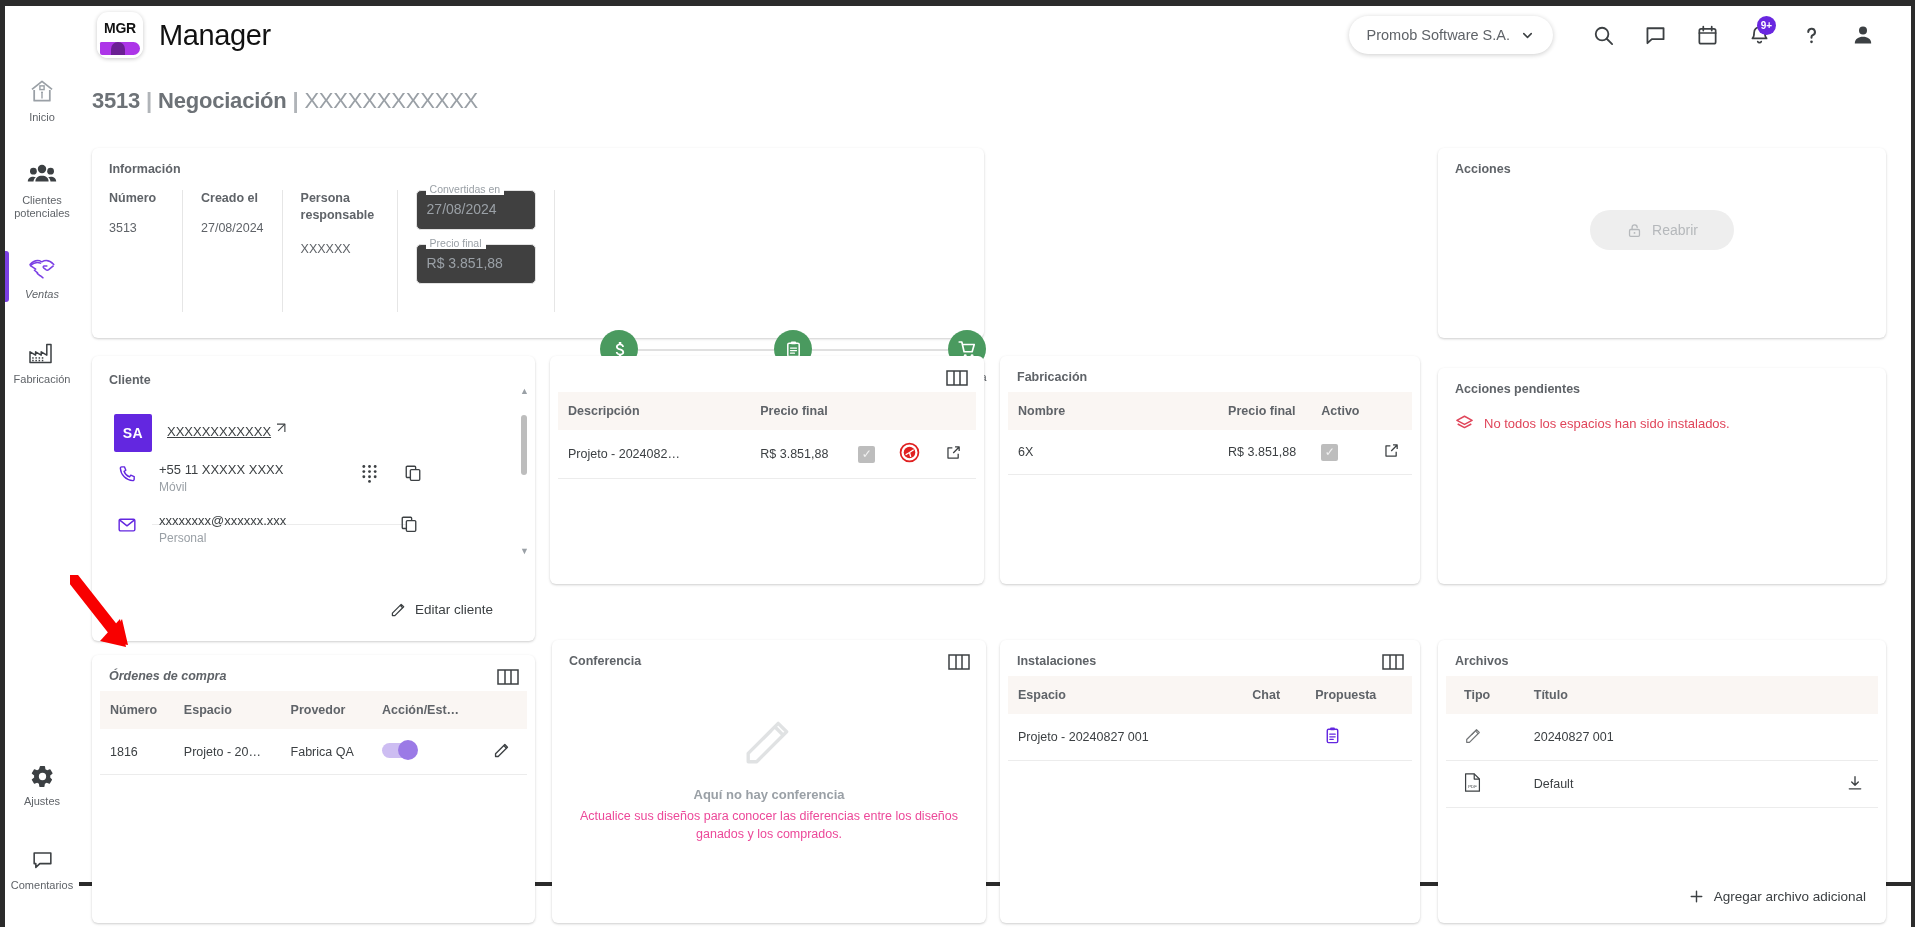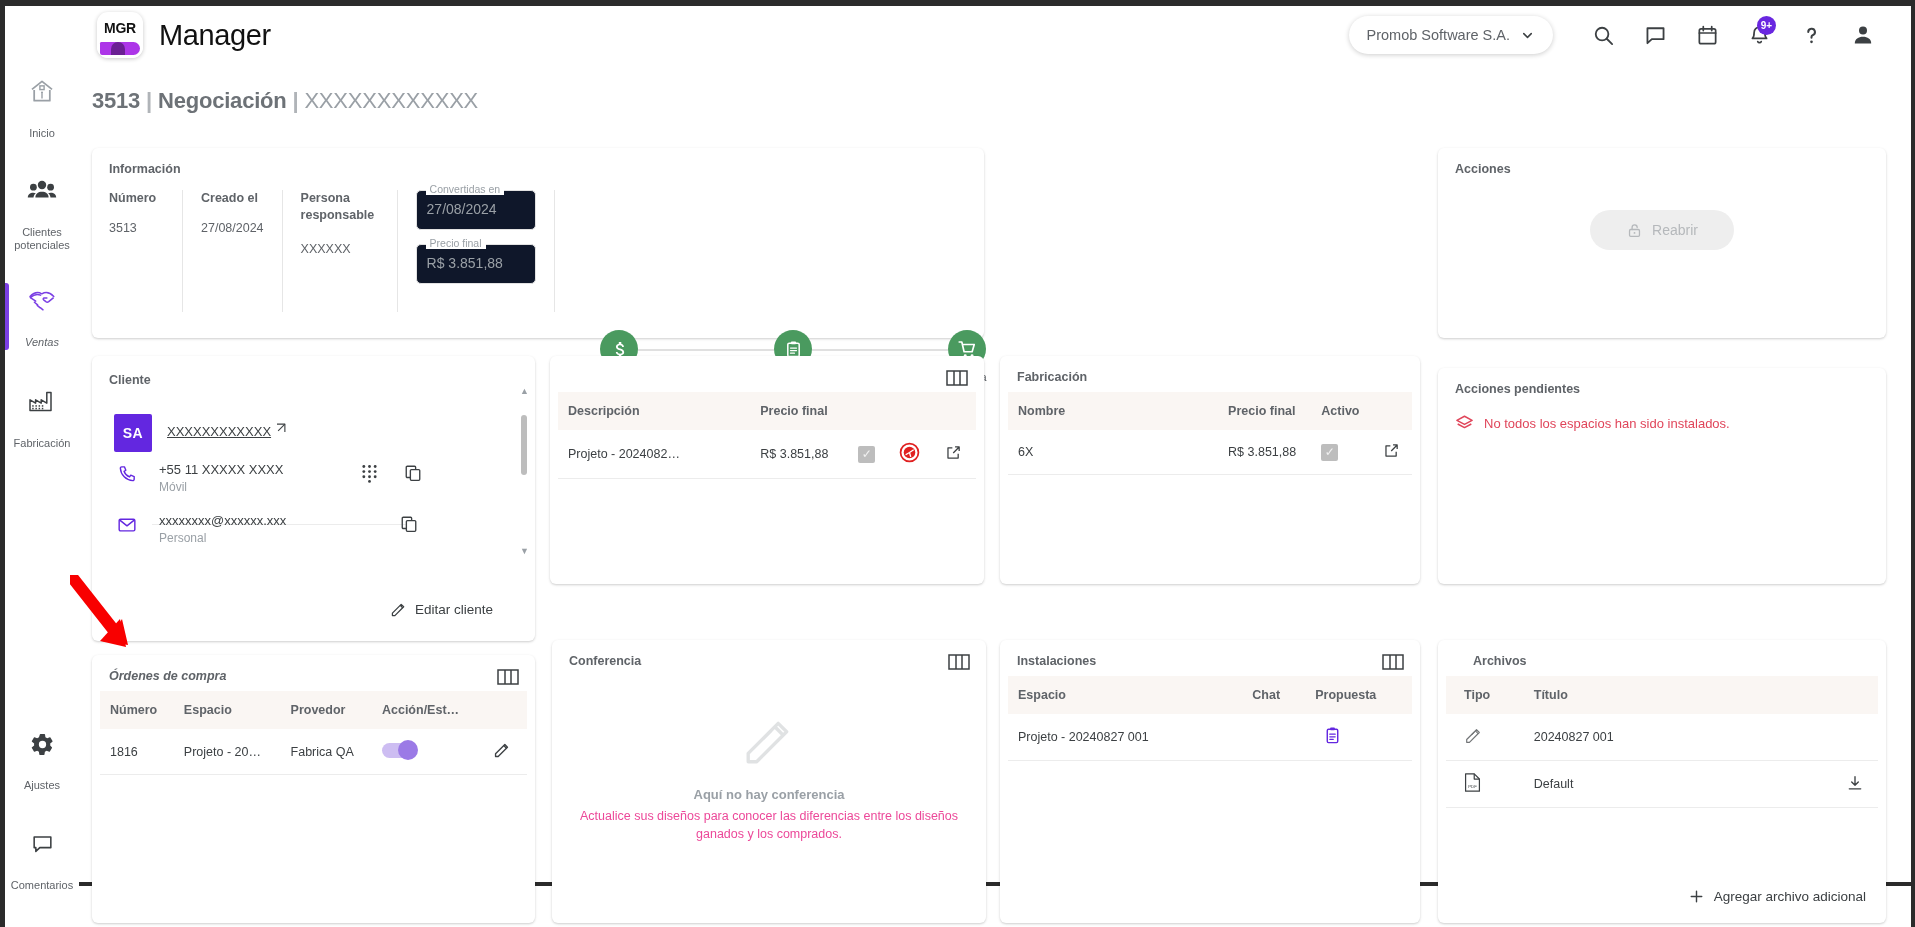--- a/index.html
+++ b/index.html
@@ -35,21 +35,21 @@
     margin-right:24px;
   }
   .hdr-icon{width:52px;height:46px;display:flex;align-items:center;justify-content:center;cursor:pointer;position:relative;color:#3c4043;}
   .badge{
     position:absolute;top:4px;right:9px;min-width:19px;height:19px;border-radius:10px;background:#6927e0;
     color:#fff;font-size:10px;font-weight:bold;display:flex;align-items:center;justify-content:center;padding:0 3px;
   }
 
   
   #sidebar{position:absolute;top:64px;left:5px;width:74px;height:859px;background:#fff;}
-  .nav-item{width:74px;padding:13px 2px 9px;display:flex;flex-direction:column;align-items:center;gap:22px;cursor:pointer;position:relative;color:#5f6368;}
+  .nav-item{width:74px;padding:13px 2px 9px;display:flex;flex-direction:column;align-items:center;gap:6px;cursor:pointer;position:relative;color:#5f6368;}
   .nav-item .nav-label{font-size:11px;line-height:13px;text-align:center;color:#5f6368;}
   .nav-item.active::before{content:"";position:absolute;left:0;top:8px;bottom:8px;width:4px;background:#7b3fe4;border-radius:0 3px 3px 0;}
   .nav-item.active .nav-label{color:#5f6368;}
   #nav-bottom{position:absolute;bottom:22px;left:0;width:74px;}
 
   
   #page-title{position:absolute;top:88px;left:92px;font-size:22px;font-weight:bold;color:#8a8f95;letter-spacing:-.2px;}
   #page-title .strong{color:#6d7277;}
   #page-title .sep{color:#b0b4b8;font-weight:bold;}
   #page-title .xs{color:#9aa0a6;font-weight:normal;}
@@ -62,21 +62,21 @@
   
   #card-info{left:92px;top:148px;width:892px;height:190px;}
   #info-head{position:absolute;left:17px;top:14px;}
   .info-cols{position:absolute;top:42px;left:17px;display:flex;height:122px;}
   .info-col{padding:0 18px 0 0;border-right:1px solid #e6e6e6;min-width:74px;}
   .info-col:first-child{padding-left:0;}
   .info-col + .info-col{padding-left:18px;}
   .info-key{font-size:12.5px;font-weight:bold;color:#5f6368;line-height:17px;max-width:78px;}
   .info-val{font-size:12.5px;color:#5f6368;margin-top:14px;}
   .field-box{
-    width:120px;height:40px;border:1px solid #e2e2e2;border-radius:5px;background:#0f172a;position:relative;margin-bottom:14px;
+    width:120px;height:40px;border:1px solid #e2e2e2;border-radius:5px;background:#404040;position:relative;margin-bottom:14px;
   }
   .field-box .fl{position:absolute;top:-8px;left:9px;background:#fff;padding:0 4px;font-size:10.5px;color:#9aa0a6;}
   .field-box .fv{position:absolute;top:10px;left:10px;font-size:14px;color:#9aa0a6;}
 
   
   #stepper{position:absolute;left:508px;top:182px;width:360px;height:70px;}
   .step-line{position:absolute;top:19px;height:2px;background:#e0e0e0;}
   .step{position:absolute;top:0;width:38px;height:38px;border-radius:50%;background:#4a9a5f;display:flex;align-items:center;justify-content:center;color:#fff;}
   .step-label{position:absolute;top:41px;width:60px;text-align:center;font-size:11px;color:#5f6368;}
 
@@ -616,21 +616,21 @@
                   </svg>
             </span>
           </td>
         </tr>
           </tbody>
       </table>
     </div>
   </div>
 
   <div class="card" id="card-archivos">
-    <div class="card-title" style="position:absolute;left:17px;top:14px;margin-left:18px;">Archivos</div>
+    <div class="card-title" style="position:absolute;left:17px;top:14px;">Archivos</div>
     <div style="position:absolute;left:0;right:0;top:36px;padding:0 8px;">
       <table class="dt">
         <thead>
             <tr>
           <th style="width:18%;padding-left:18px;">Tipo</th>
           <th>Título</th>
           <th></th>
         </tr>
           </thead>
         <tbody>

